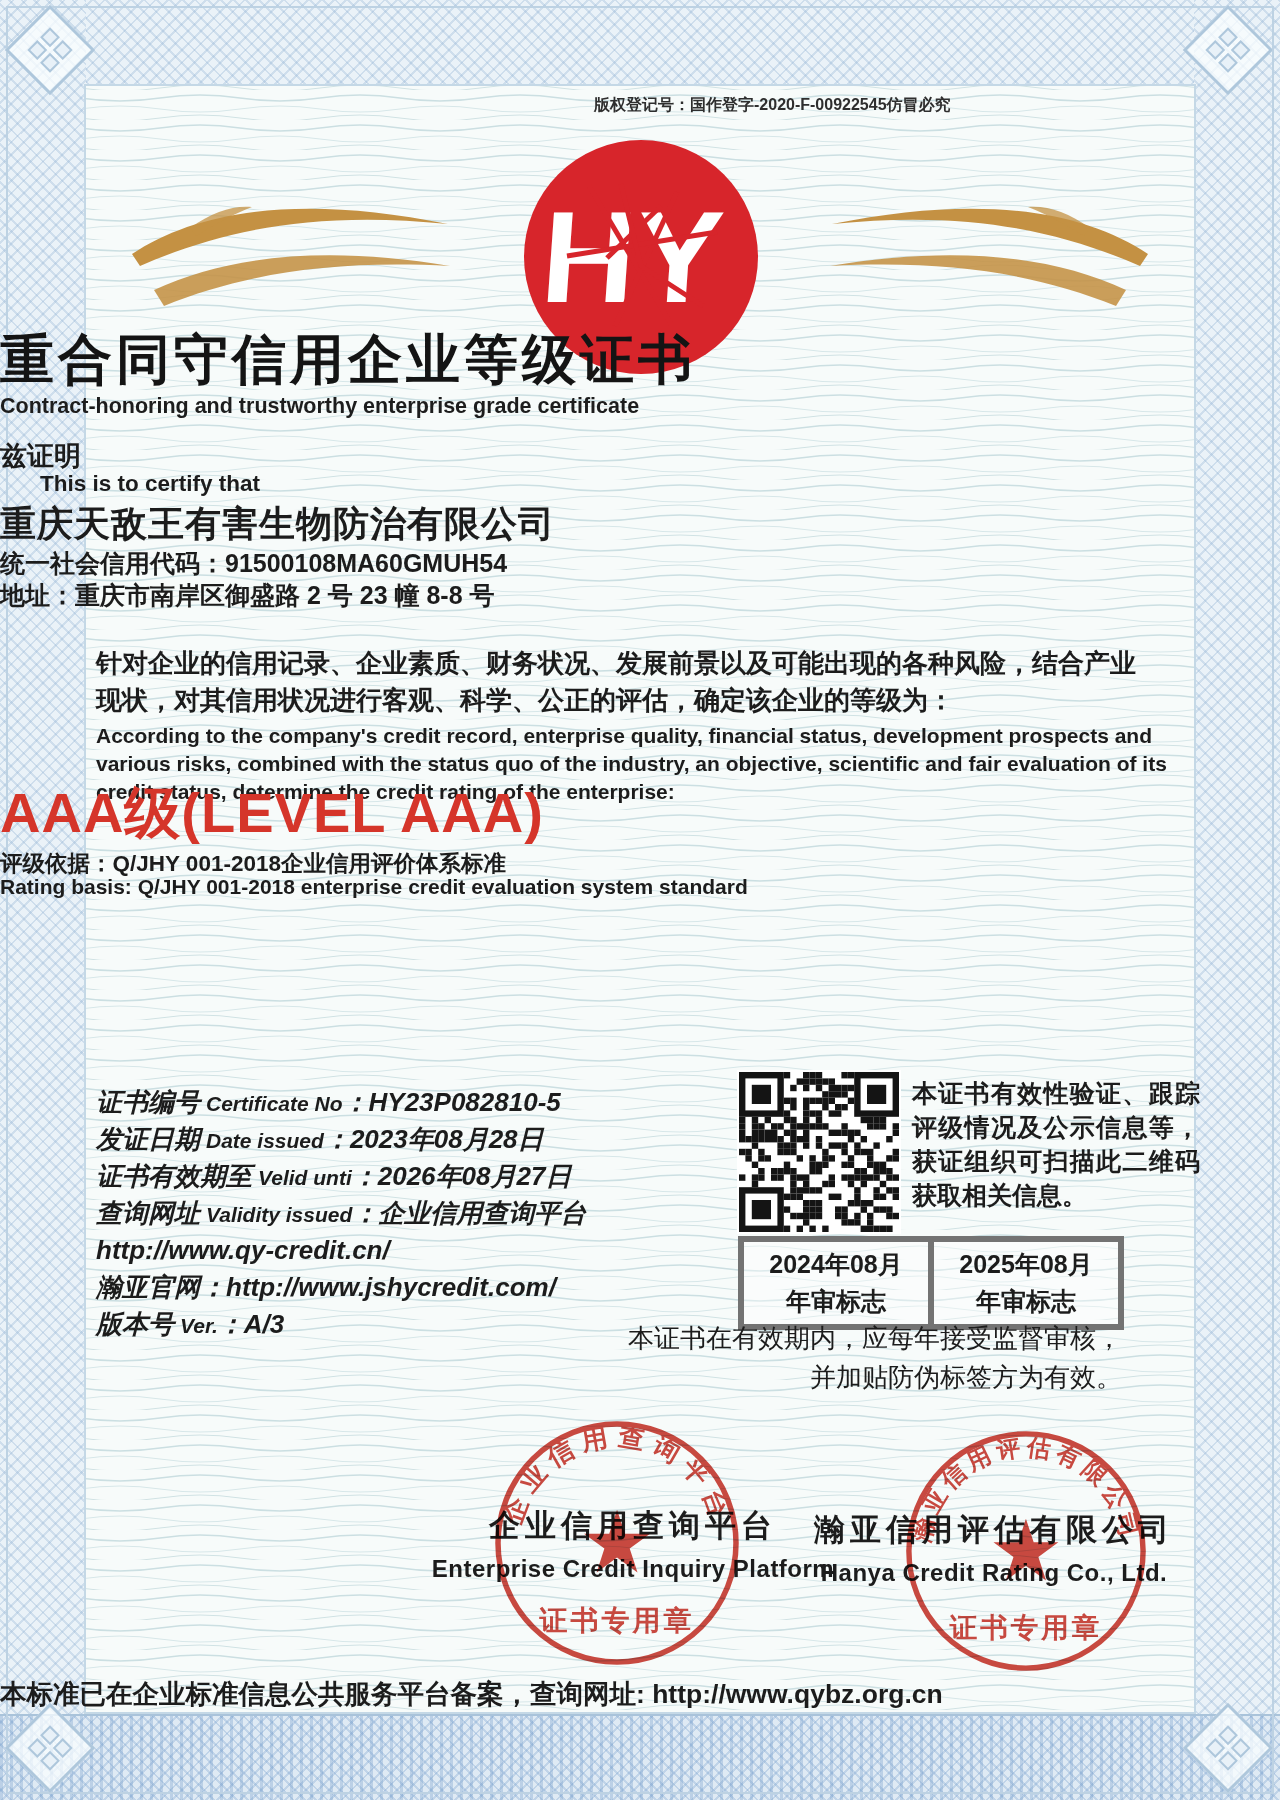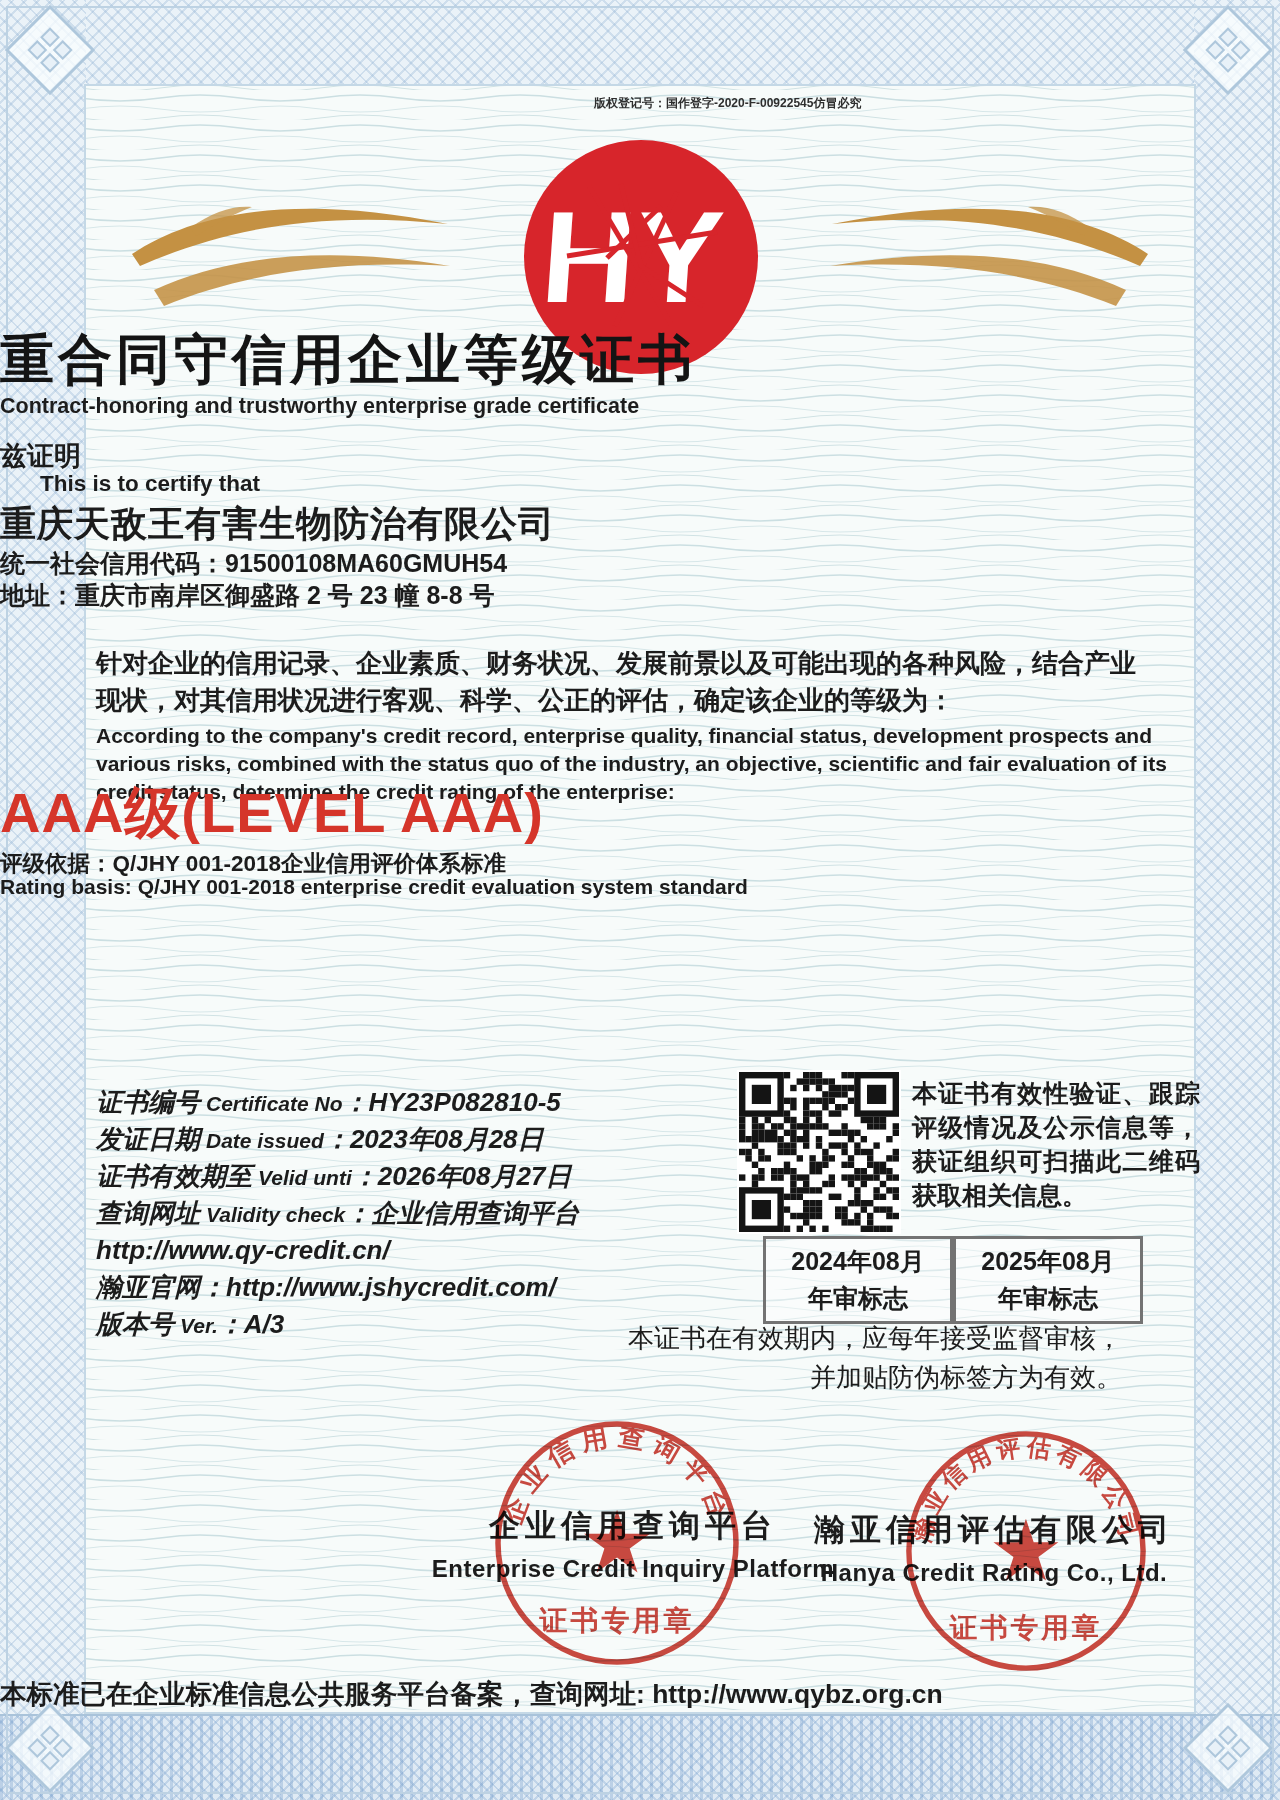--- a/index.html
+++ b/index.html
@@ -28,21 +28,21 @@
       linear-gradient(#dfeaf4,#dfeaf4);
     border-top:2px solid #a9c3da;}
   .frame-outer{position:absolute;left:6px;top:6px;right:6px;bottom:6px;border:2px solid #bdd2e3;z-index:2;pointer-events:none;}
   .frame-inner{position:absolute;left:84px;top:84px;right:84px;bottom:86px;border:2px solid #c4d8e6;z-index:2;pointer-events:none;}
   .corner{position:absolute;width:58px;height:58px;border:3px solid #aec7dc;background:rgba(250,253,255,.75);
           transform:rotate(45deg);z-index:3;display:flex;align-items:center;justify-content:center;}
   .corner .dots{display:grid;grid-template-columns:14px 14px;grid-template-rows:14px 14px;gap:4px;}
   .corner .dots i{display:block;border:2px solid #aec7dc;background:#e8f1f8;}
 
   
-  .copyright{left:594px;top:95px;font-size:12px;font-weight:700;color:#2e2e2e;z-index:4;}
+  .copyright{left:594px;top:95px;font-size:16px;font-weight:700;color:#2e2e2e;z-index:4;}
   .logo{left:519px;top:134px;z-index:4;}
   .flourish{z-index:3;}
   .flourish-left{left:126px;top:192px;}
   .flourish-right{left:824px;top:192px;transform:scaleX(-1);}
 
   .center-line{left:0;width:1280px;text-align:left;z-index:4;}
   .title-zh{top:324px;font-size:54px;font-weight:800;letter-spacing:4px;color:#141414;}
   .title-en{top:394px;font-size:21.5px;font-weight:700;color:#1d1d1d;}
   .certify-zh{top:438px;font-size:27px;font-weight:700;}
   .certify-en{top:471px;font-size:22.5px;font-weight:600;margin-left:40px;}
@@ -63,23 +63,23 @@
   .d-zh{font-size:26px;font-weight:700;}
   .d-en{font-size:21px;font-weight:600;margin-left:6px;}
   .d-sep{font-size:26px;font-weight:700;}
   .d-val{font-size:26px;font-weight:600;}
 
   
   .qr{left:737px;top:1070px;z-index:4;}
   .qr-note{left:912px;top:1076px;width:288px;font-size:25px;font-weight:700;line-height:34px;z-index:4;text-align:justify;}
 
   
-  .yr-box{top:1236px;width:184px;height:82px;border:3px solid #737373;z-index:4;
+  .yr-box{top:1236px;width:184px;height:82px;border:6px solid #737373;z-index:4;
           display:flex;flex-direction:column;align-items:center;justify-content:center;gap:4px;
-          font-size:25px;font-weight:700;background:rgba(255,255,255,.35);margin-left:25px;}
+          font-size:25px;font-weight:700;background:rgba(255,255,255,.35);}
   .yr-box-1{left:738px;} .yr-box-2{left:928px;}
   .annual-note{right:158px;top:1319px;text-align:right;font-size:26px;font-weight:400;line-height:39px;z-index:4;margin-left:28px;}
 
   
   .org{z-index:5;text-align:center;}
   .org-left{left:415px;top:1505px;width:436px;}
   .org-right{left:770px;top:1509px;width:448px;}
   .org-zh{font-size:31px;font-weight:800;letter-spacing:5px;}
   .org-en{font-size:24px;font-weight:700;margin-top:8px;letter-spacing:0.5px;}
   .seal{z-index:6;mix-blend-mode:multiply;opacity:.9;}
@@ -194,21 +194,21 @@
     <div class="d-line">
       <span class="d-zh">证书编号</span><span class="d-en">Certificate No</span><span class="d-sep">：</span><span class="d-val">HY23P082810-5</span>
     </div>
     <div class="d-line">
       <span class="d-zh">发证日期</span><span class="d-en">Date issued</span><span class="d-sep">：</span><span class="d-val">2023年08月28日</span>
     </div>
     <div class="d-line">
       <span class="d-zh">证书有效期至</span><span class="d-en">Velid unti</span><span class="d-sep">：</span><span class="d-val">2026年08月27日</span>
     </div>
     <div class="d-line">
-      <span class="d-zh">查询网址</span><span class="d-en">Validity check</span><span class="d-sep">：</span><span class="d-val">企业信用查询平台</span>
+      <span class="d-zh">查询网址</span><span class="d-en">Validity issued</span><span class="d-sep">：</span><span class="d-val">企业信用查询平台</span>
     </div>
     <div class="d-line">
       <span class="d-zh"></span><span class="d-val">http://www.qy-credit.cn/</span>
     </div>
     <div class="d-line">
       <span class="d-zh">瀚亚官网</span><span class="d-sep">：</span><span class="d-val">http://www.jshycredit.com/</span>
     </div>
     <div class="d-line">
       <span class="d-zh">版本号</span><span class="d-en">Ver.</span><span class="d-sep">：</span><span class="d-val">A/3</span>
     </div>

